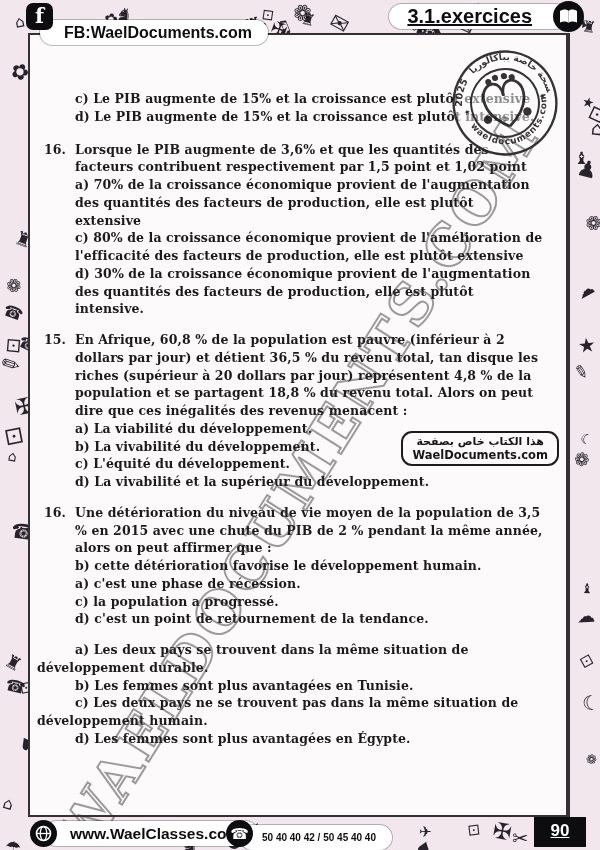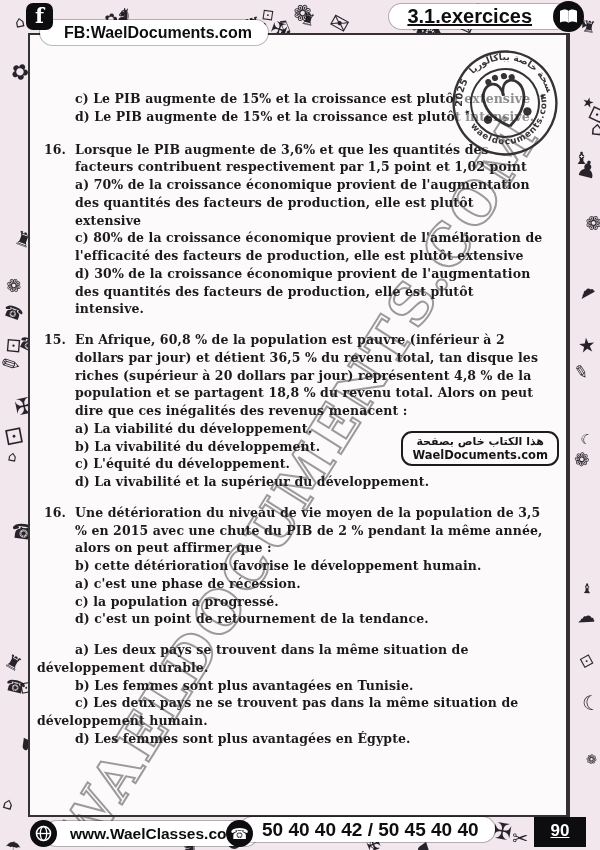--- a/index.html
+++ b/index.html
@@ -71,21 +71,21 @@
     position:absolute;right:16px;top:1px;width:31px;height:31px;background:#0d0c0e;border-radius:50%;
     z-index:7;display:flex;align-items:center;justify-content:center;
   }
   .web-pill{left:44px;bottom:4px;padding:0 18px 0 26px;font-size:15.5px;}
   .globe-badge,.phone-badge{
     position:absolute;width:27px;height:27px;background:#0d0c0e;border-radius:50%;z-index:7;
     display:flex;align-items:center;justify-content:center;color:#fff;
   }
   .globe-badge{left:30px;bottom:3px;}
   .phone-badge{left:226px;bottom:3px;font-size:15px;}
-  .phone-pill{left:240px;bottom:8px;padding:0 16px 0 22px;font-size:19px;}
+  .phone-pill{left:240px;bottom:0;padding:0 16px 0 22px;font-size:10px;}
   .page-num{
     position:absolute;right:14px;bottom:3px;min-width:52px;height:30px;background:#0d0c0e;
     color:#fff;text-align:center;font:bold 17px/27px "Liberation Sans",sans-serif;z-index:7;
   }
   .page-num span{text-decoration:underline;padding:0 6px;}
 </style>
 </head>
 <body>
 
 <div class="doodle-layer">

